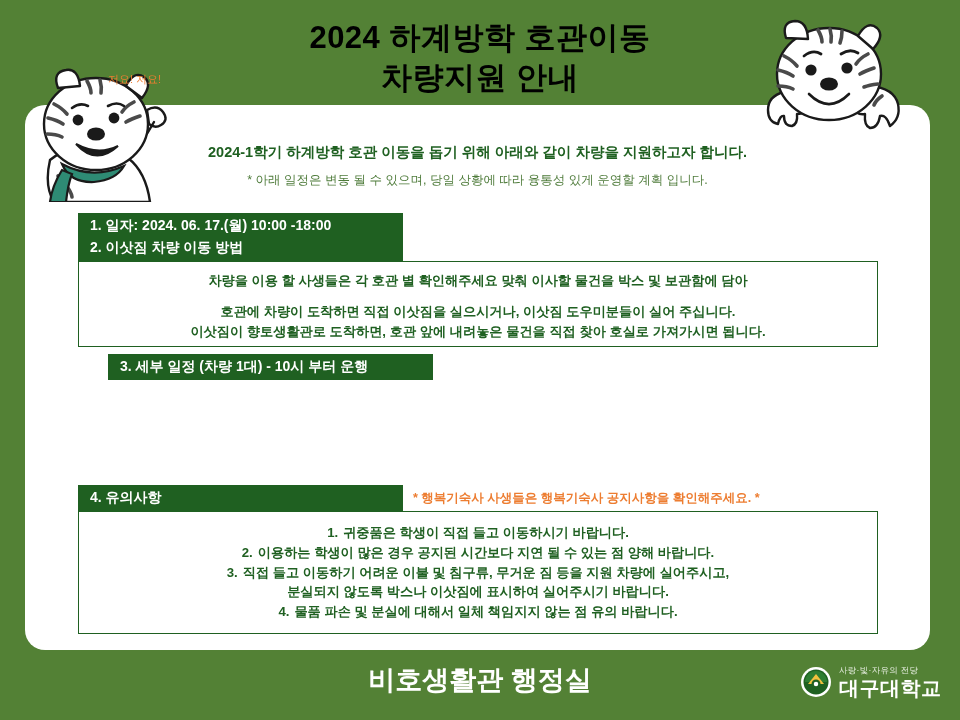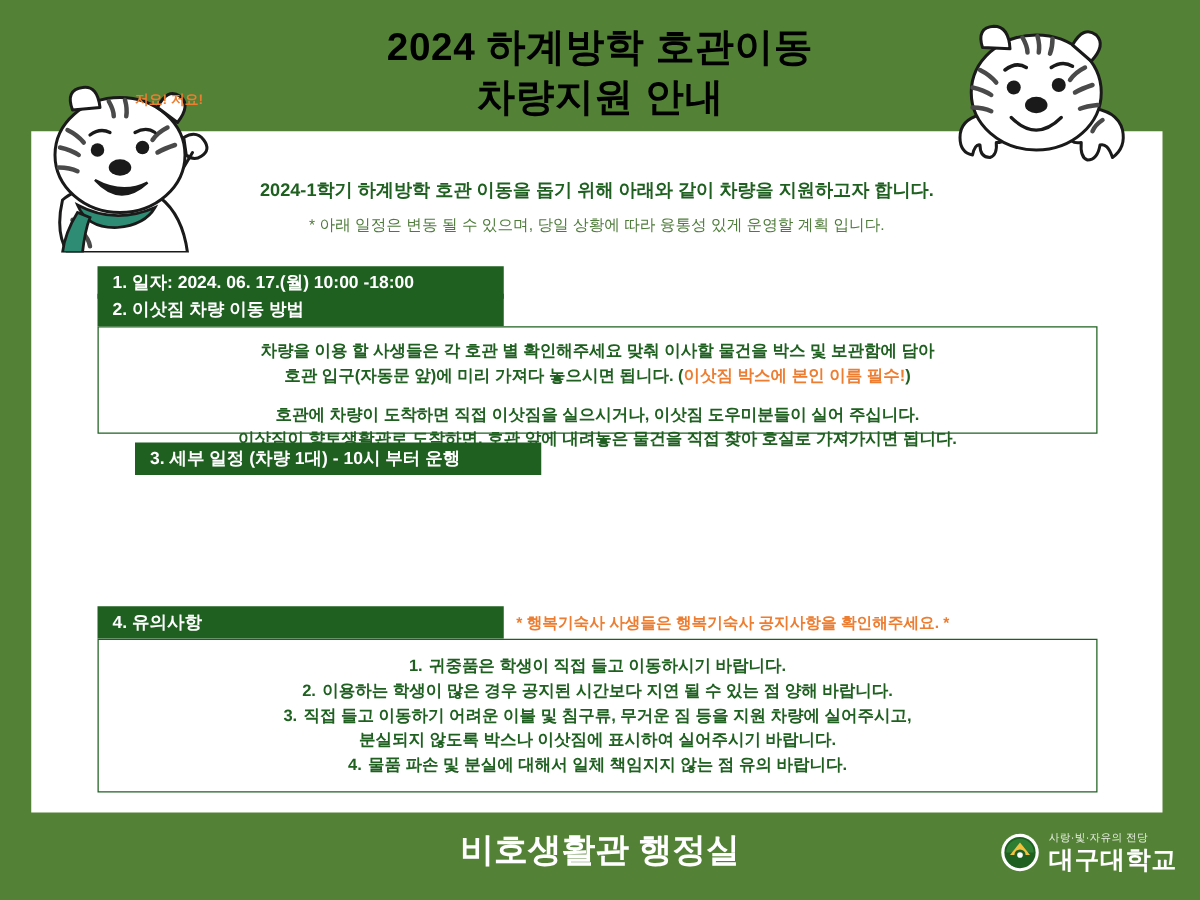--- a/index.html
+++ b/index.html
@@ -20,29 +20,29 @@
     z-index:5;
   }
   .title .l2{display:block;}
 
   
   .mascot{position:absolute;z-index:6;pointer-events:none;}
   .mascot-left{left:14px;top:52px;}
   .mascot-right{left:762px;top:8px;}
   .speech{
     position:absolute;left:108px;top:72px;z-index:7;
-    color:#ED7D31;font-size:11px;font-weight:bold;
+    color:#ED7D31;font-size:11px;font-weight:normal;
     white-space:nowrap;
     text-align:right;
   }
 
   
   .card{
     position:absolute;left:25px;top:105px;width:905px;height:545px;
-    background:#ffffff;z-index:4;
+    background:#ffffff;z-index:4;border-radius:20px;
   }
 
   
   .intro1{
     position:absolute;left:0;top:38px;width:905px;text-align:center;
     color:#1F6021;font-size:14.5px;font-weight:bold;
   }
   .intro2{
     position:absolute;left:0;top:67px;width:905px;text-align:center;
     color:#4E7B3A;font-size:12.5px;
@@ -193,21 +193,20 @@
 
     <div class="intro1">2024-1학기 하계방학 호관 이동을 돕기 위해 아래와 같이 차량을 지원하고자 합니다.</div>
     <div class="intro2">* 아래 일정은 변동 될 수 있으며, 당일 상황에 따라 융통성 있게 운영할 계획 입니다.</div>
 
     <div class="hdr" style="left:53px;top:108px;width:325px;">1. 일자: 2024. 06. 17.(월) 10:00 -18:00</div>
 
     <div class="hdr" style="left:53px;top:130px;width:325px;">2. 이삿짐 차량 이동 방법</div>
 
     <div class="box" style="left:53px;top:156px;width:800px;height:86px;padding:9px 10px 0;">
       <p>차량을 이용 할 사생들은 각 호관 별 확인해주세요 맞춰 이사할 물건을 박스 및 보관함에 담아</p>
-      <p><span>호관 입구(자동문 앞)에 미리 가져다 놓으시면 됩니다. (</span><span class="accent">이삿짐 박스에 본인 이름 필수!</span><span>)</span></p>
       <div class="gap"></div>
       <p>호관에 차량이 도착하면 직접 이삿짐을 실으시거나, 이삿짐 도우미분들이 실어 주십니다.</p>
       <p>이삿짐이 향토생활관로 도착하면, 호관 앞에 내려놓은 물건을 직접 찾아 호실로 가져가시면 됩니다.</p>
     </div>
 
     <div class="hdr" style="left:53px;top:249px;width:325px;margin-left:30px;">3. 세부 일정 (차량 1대) - 10시 부터 운행</div>
 
 
     <div class="hdr" style="left:53px;top:380px;width:325px;">4. 유의사항</div>
     <div class="hdr-note" style="left:388px;top:385px;">* 행복기숙사 사생들은 행복기숙사 공지사항을 확인해주세요. *</div>

